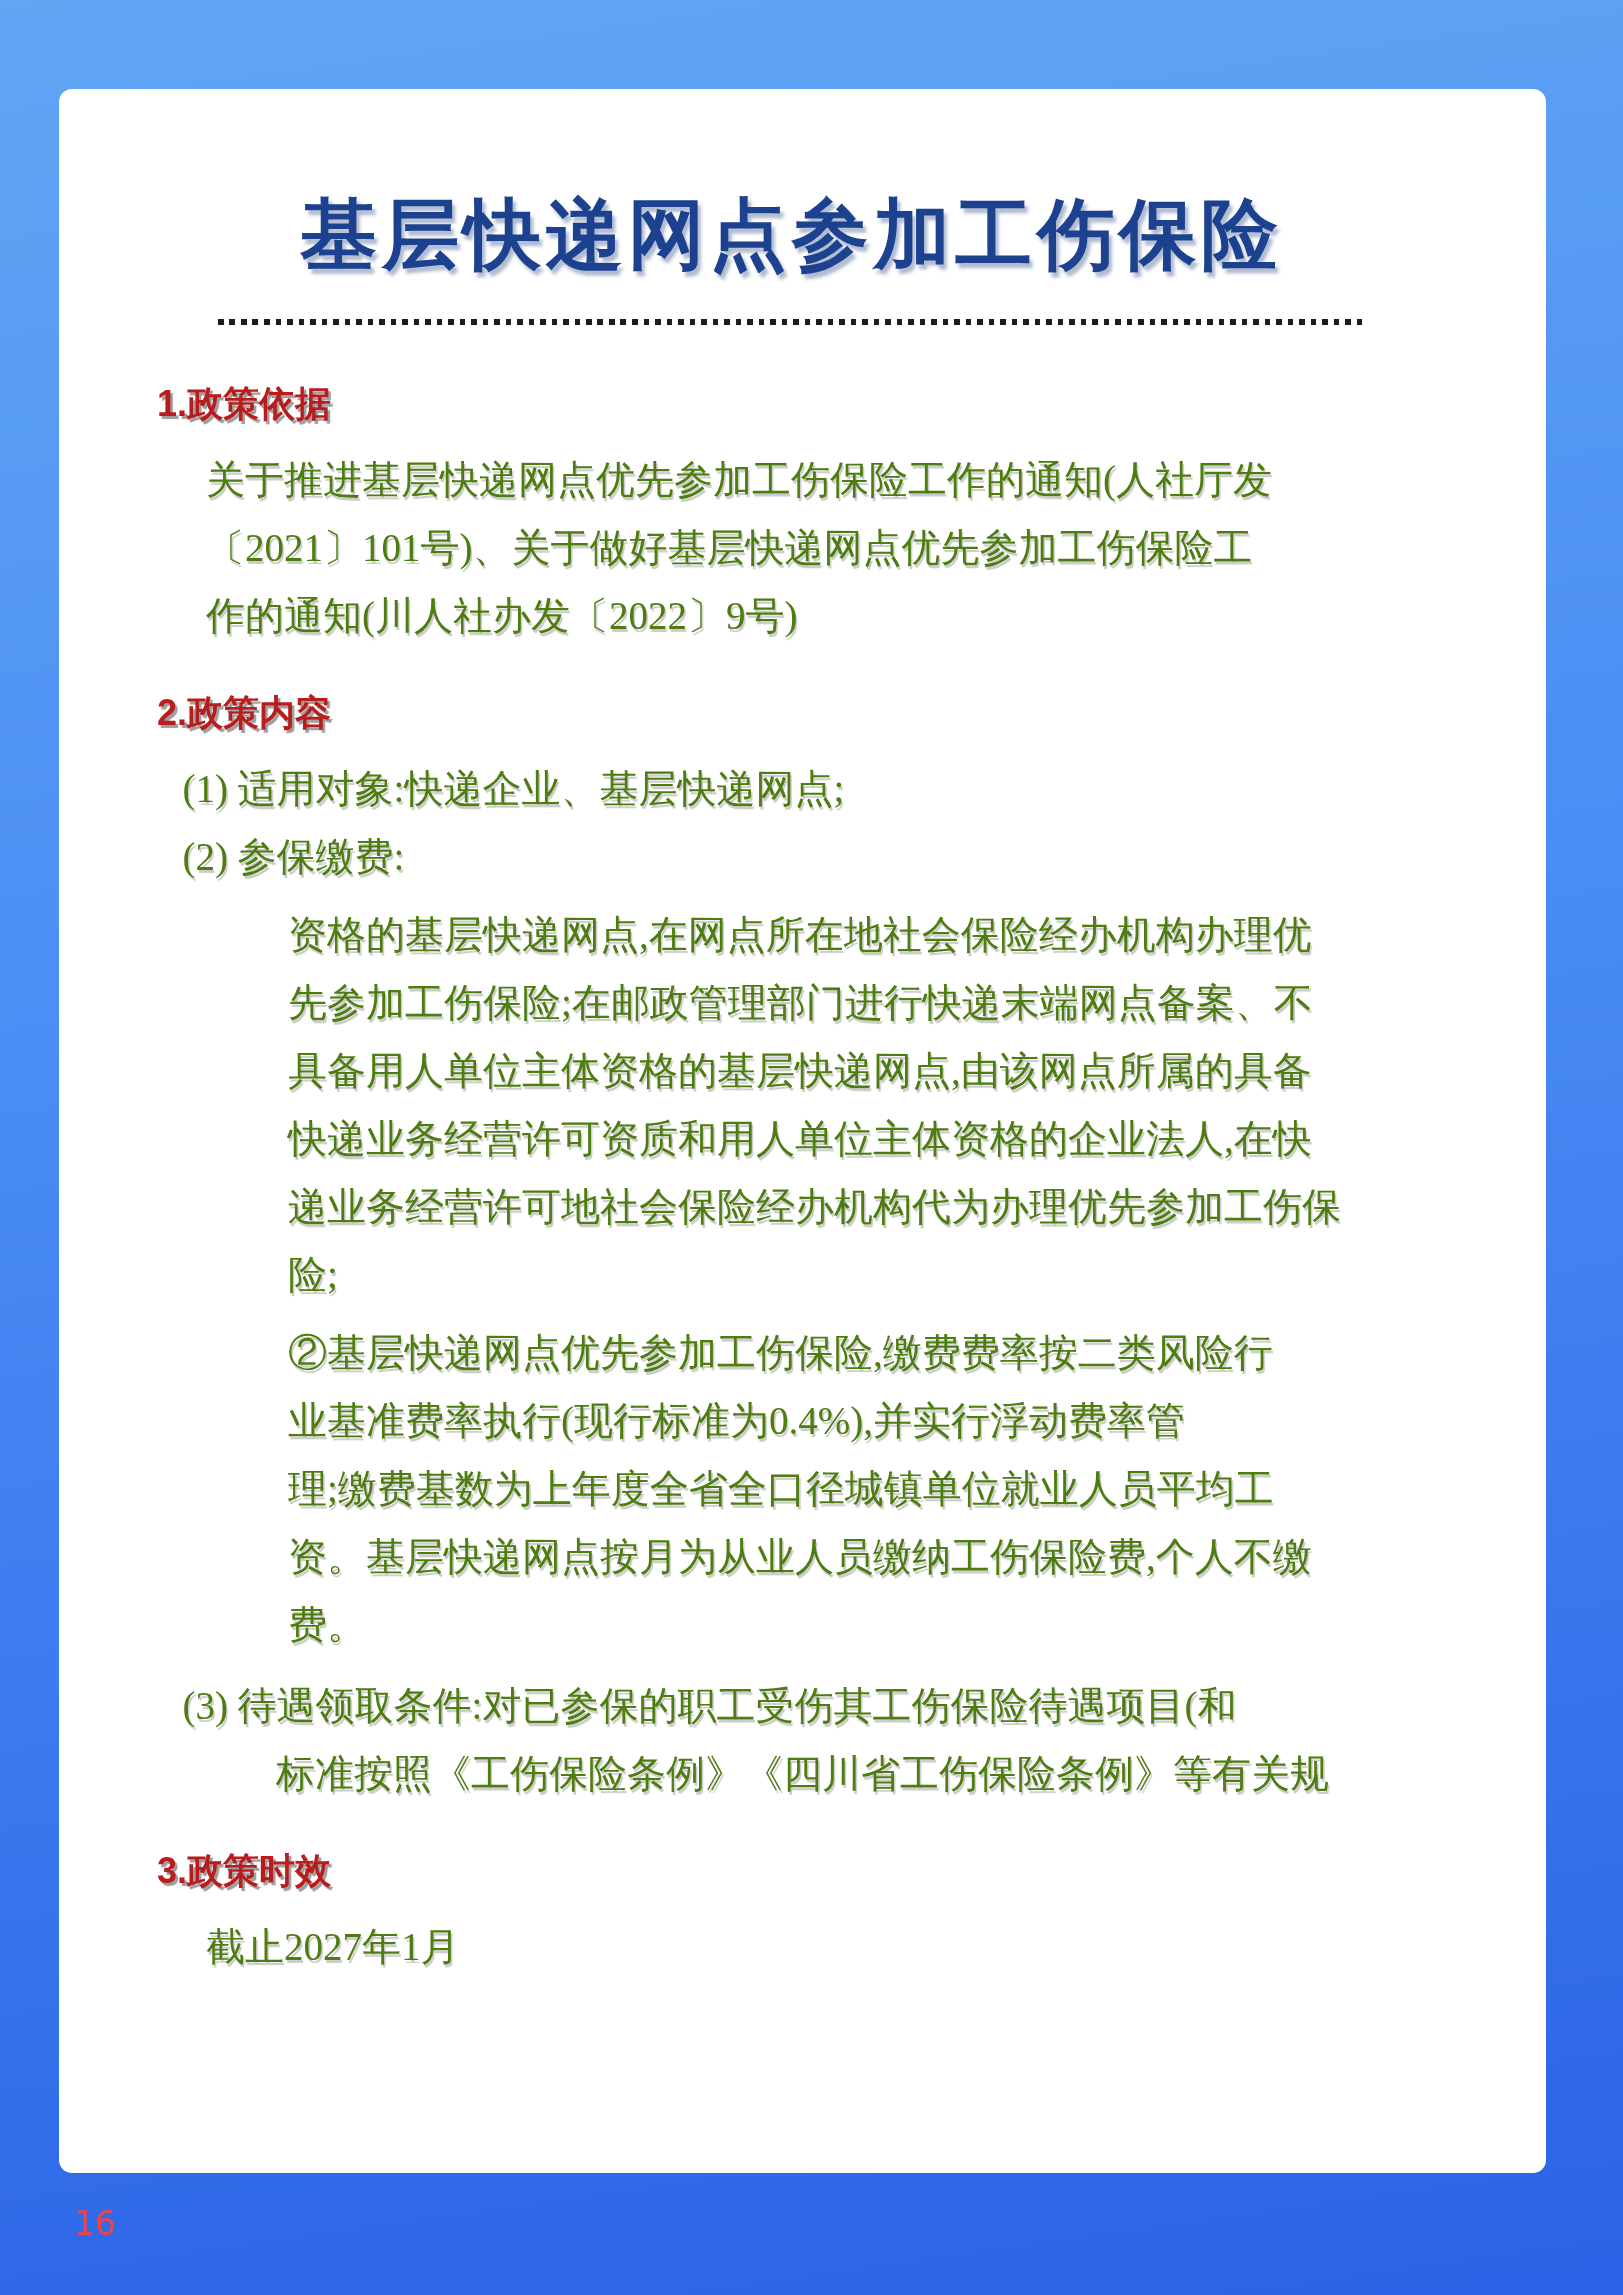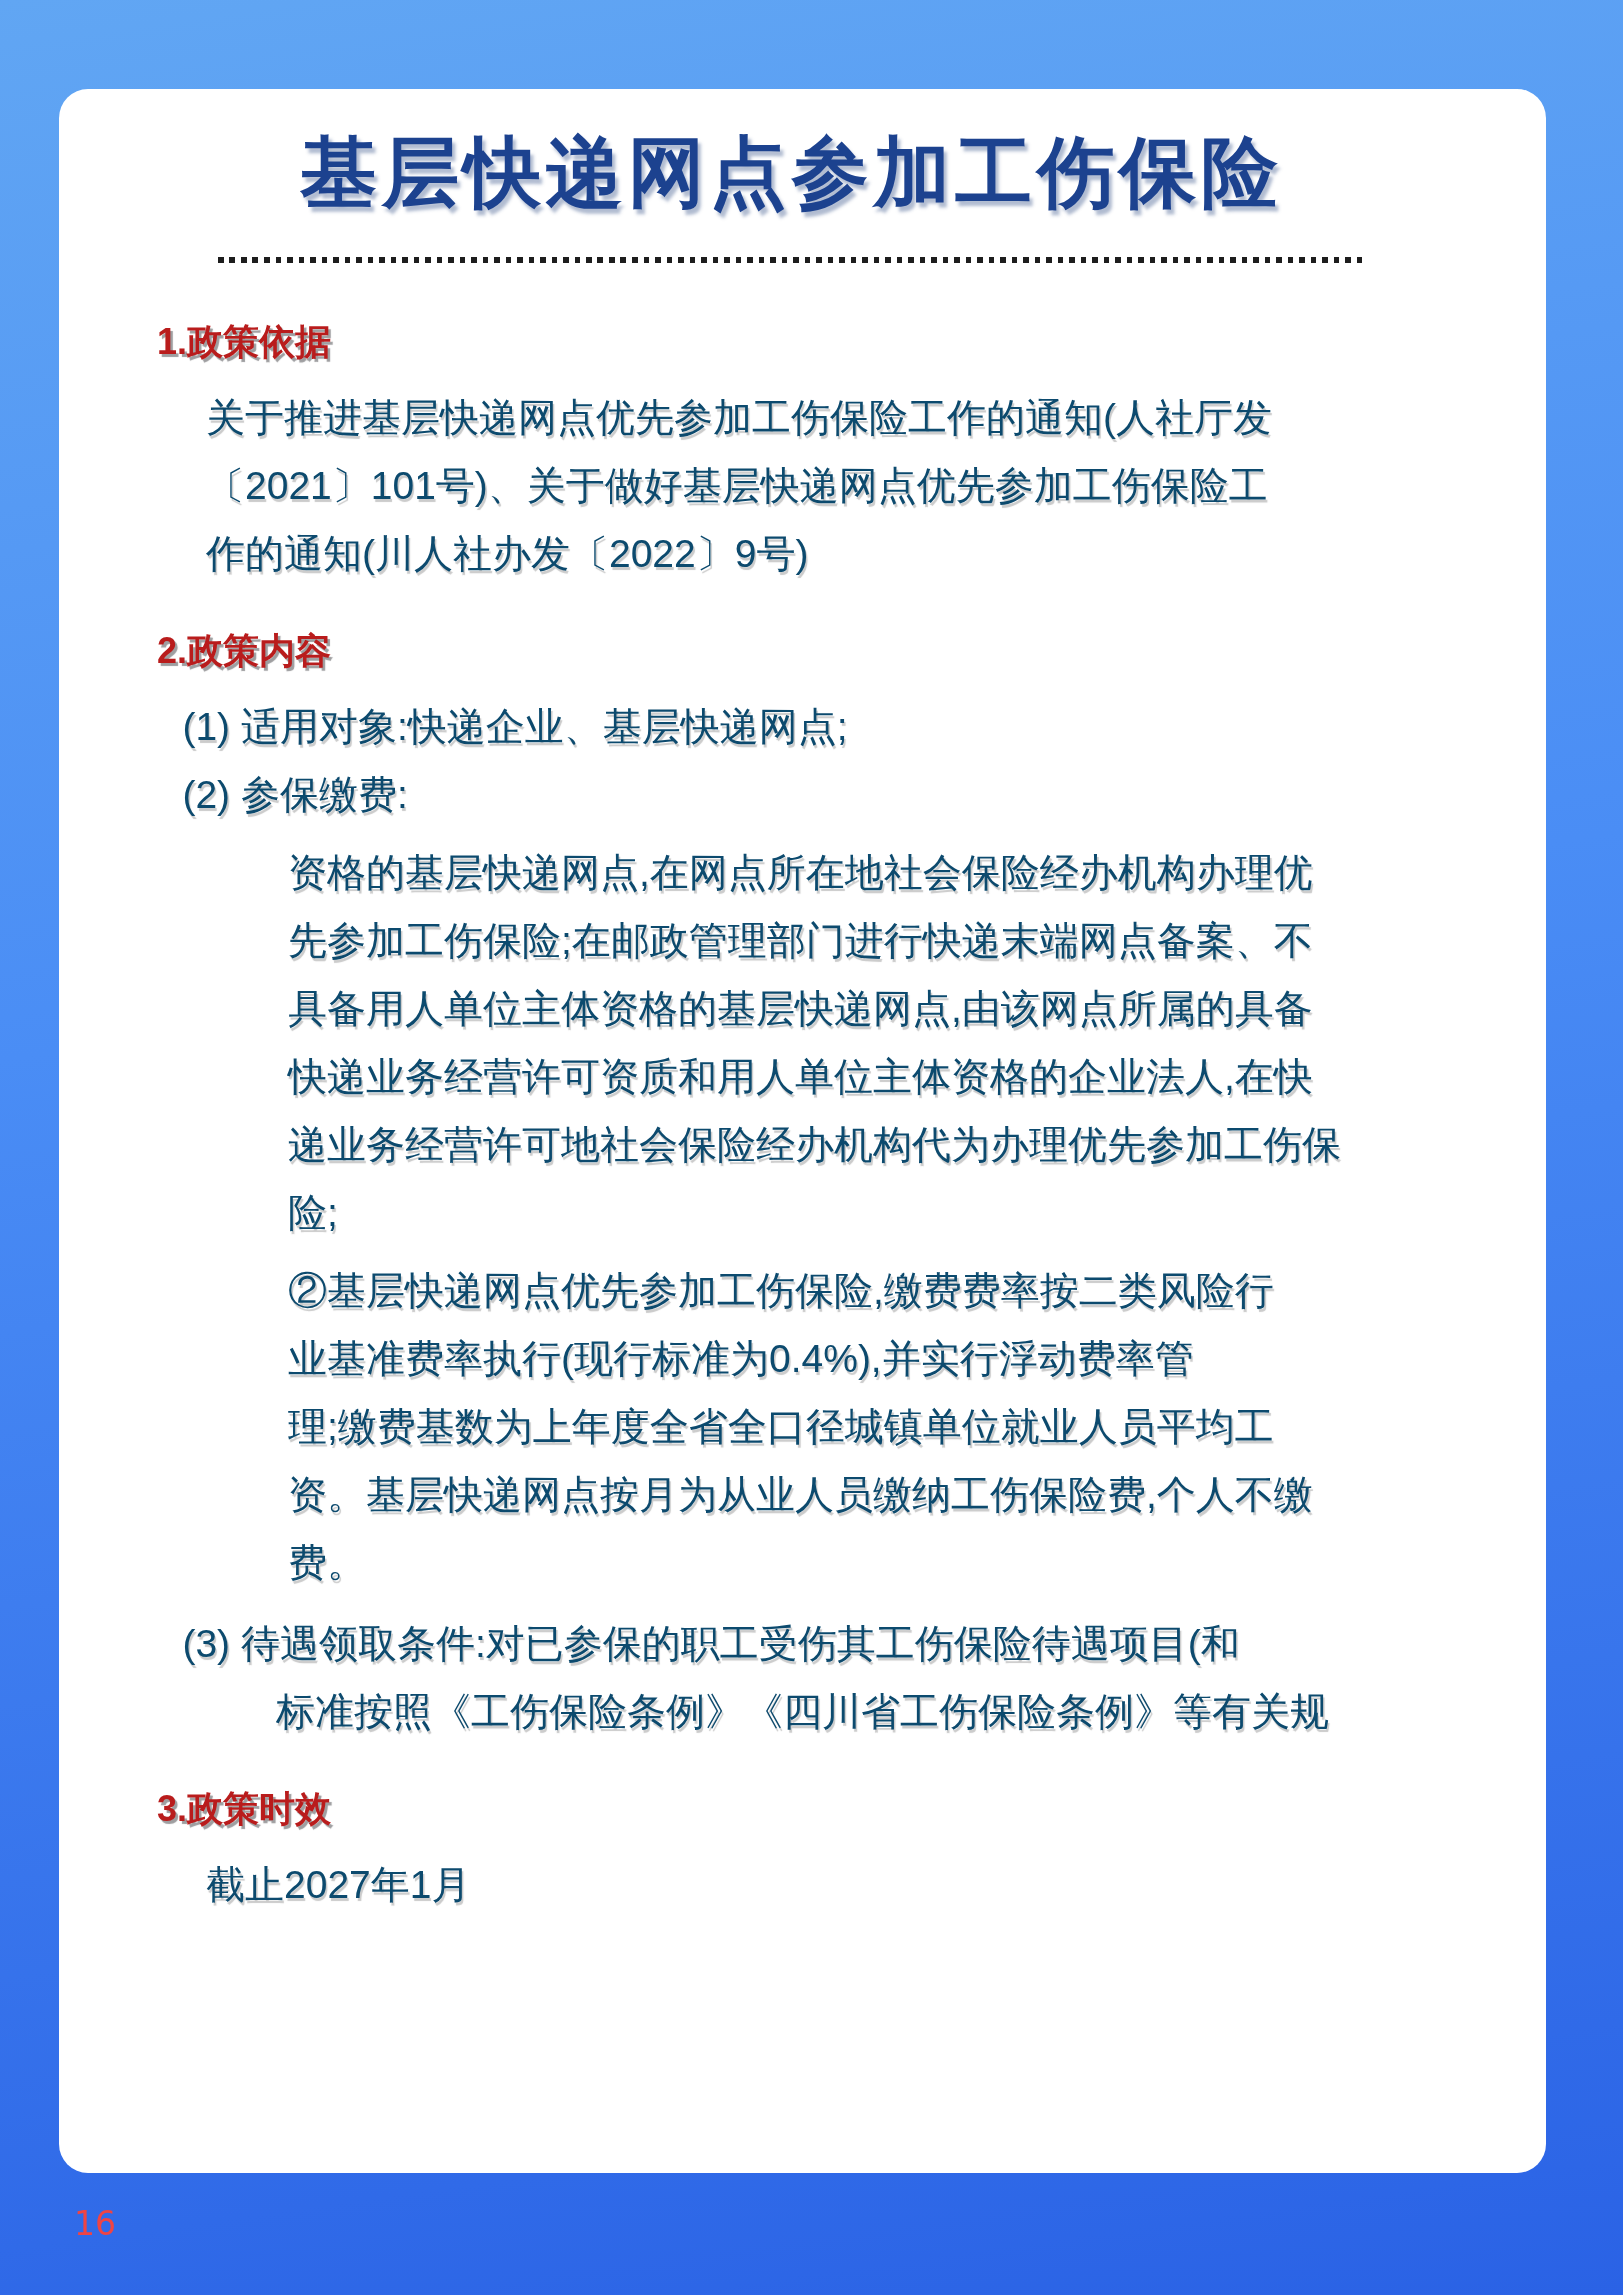--- a/index.html
+++ b/index.html
@@ -8,23 +8,23 @@
     position: relative;
     overflow: hidden;
     background: linear-gradient(172deg, #61a6f3 0%, #4a8df5 42%, #2a62e5 100%);
     font-family: "DejaVu Sans", sans-serif;
   }
   .card {
     position: absolute;
     left: 59px; top: 89px;
     width: 1487px; height: 2084px;
     background: #ffffff;
-    border-radius: 29px;
+    border-radius: 13px;
     box-sizing: border-box;
-    padding: 43px 120px 0 98px;
+    padding: 105px 120px 0 98px;
   }
   .doc-title {
     text-align: center;
     font-family: "DejaVu Serif", serif;
     font-weight: 700;
     font-size: 77px;
     line-height: 1.05;
     letter-spacing: 4.9px;
     color: #1c428f;
     text-shadow: 3.3px 4.9px 3.3px rgba(28, 60, 120, 0.35);
@@ -39,24 +39,24 @@
     font-family: Liberation Sans, sans-serif;
     font-weight: 700;
     font-size: 36px;
     line-height: 49px;
     color: #b91c1c;
     text-shadow: 2.5px 2.5px 0.8px rgba(40, 40, 45, 0.45);
     margin-top: 38px;
   }
   .sec-heading.first { margin-top: 54px; }
   .line {
-    font-family: Liberation Sans, sans-serif;
+    font-family: Liberation Serif, serif;
     font-size: 39px;
     line-height: 68px;
-    color: #0c4a6e;
+    color: #4d7c0f;
     text-shadow: 1.6px 2.5px 0.8px rgba(140, 140, 140, 0.45);
     white-space: nowrap;
   }
   .sec-body { margin-top: 18px; }
   .indent-body  { margin-left: 49px;  }
   .indent-item  { margin-left: 25.4px;  }
   .indent-block { margin-left: 131px; }
   .indent-cont  { margin-left: 119px; }
   .gap-sm { margin-top: 9.8px; }
   .gap-md { margin-top: 13px; }

